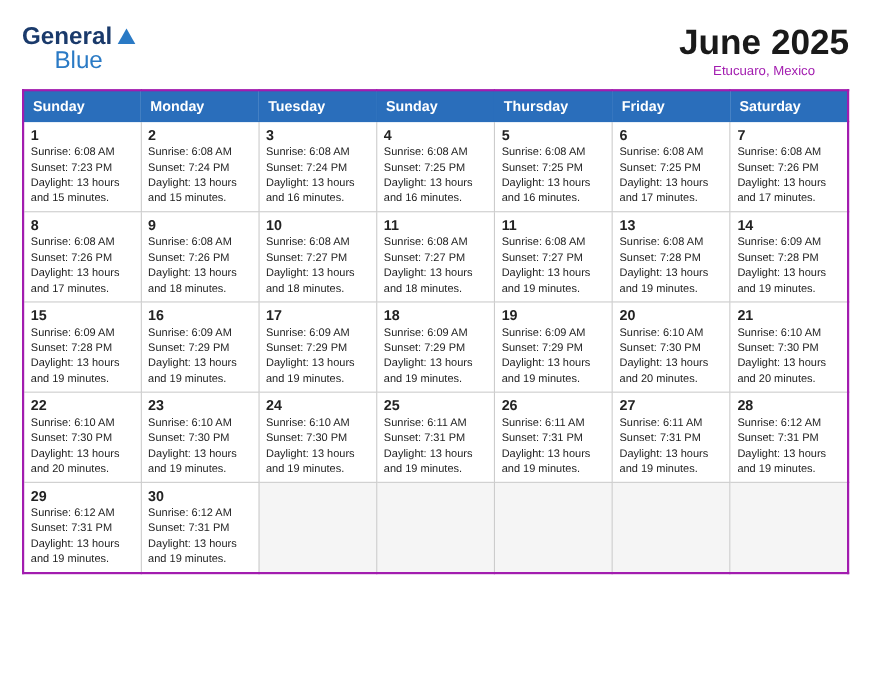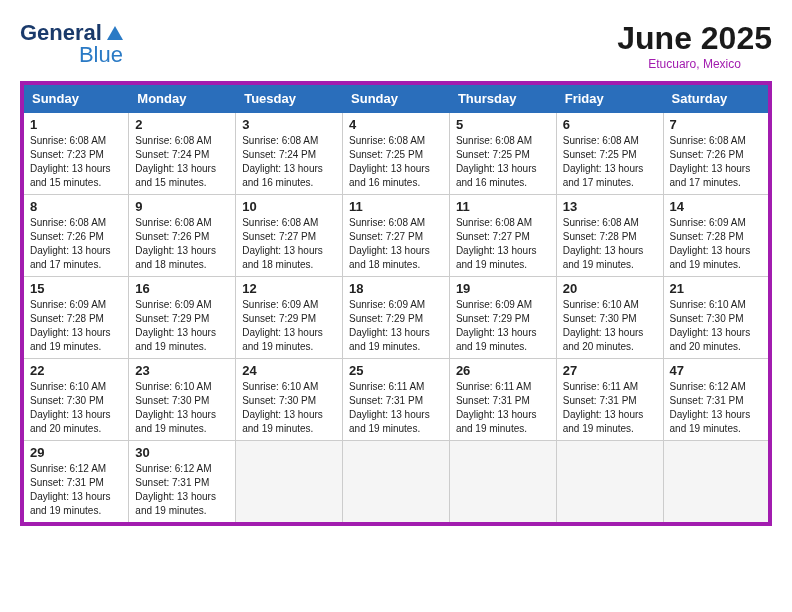--- a/index.html
+++ b/index.html
@@ -12,21 +12,21 @@
     }
     .header {
       display: flex;
       justify-content: space-between;
       align-items: flex-start;
       margin-bottom: 10px;
     }
     .logo {
       display: flex;
       flex-direction: column;
-      align-items: flex-end;
+      align-items: center;
     }
     .logo-text {
       font-size: 22px;
       font-weight: bold;
       color: #1a3a6b;
       display: flex;
       align-items: center;
       gap: 2px;
     }
     .logo-triangle {
@@ -47,21 +47,21 @@
       font-weight: bold;
       color: #1a1a1a;
     }
     .subtitle {
       font-size: 12px;
       color: #a21caf;
     }
     .calendar {
       width: 100%;
       border-collapse: collapse;
-      border: 4px solid #a21caf;
+      border: 2px solid #a21caf;
     }
     .calendar th {
       background-color: #2a6ebb;
       color: #fff;
       font-size: 13px;
       font-weight: bold;
       text-align: left;
       padding: 6px 8px;
       border: 1px solid #2a6ebb;
     }
@@ -182,21 +182,21 @@
       <tr>
         <td>
           <div class="day-number">15</div>
           <div class="day-info">Sunrise: 6:09 AM<br>Sunset: 7:28 PM<br>Daylight: 13 hours and 19 minutes.</div>
         </td>
         <td>
           <div class="day-number">16</div>
           <div class="day-info">Sunrise: 6:09 AM<br>Sunset: 7:29 PM<br>Daylight: 13 hours and 19 minutes.</div>
         </td>
         <td>
-          <div class="day-number">12</div>
+          <div class="day-number">17</div>
           <div class="day-info">Sunrise: 6:09 AM<br>Sunset: 7:29 PM<br>Daylight: 13 hours and 19 minutes.</div>
         </td>
         <td>
           <div class="day-number">18</div>
           <div class="day-info">Sunrise: 6:09 AM<br>Sunset: 7:29 PM<br>Daylight: 13 hours and 19 minutes.</div>
         </td>
         <td>
           <div class="day-number">19</div>
           <div class="day-info">Sunrise: 6:09 AM<br>Sunset: 7:29 PM<br>Daylight: 13 hours and 19 minutes.</div>
         </td>
@@ -228,21 +228,21 @@
         </td>
         <td>
           <div class="day-number">26</div>
           <div class="day-info">Sunrise: 6:11 AM<br>Sunset: 7:31 PM<br>Daylight: 13 hours and 19 minutes.</div>
         </td>
         <td>
           <div class="day-number">27</div>
           <div class="day-info">Sunrise: 6:11 AM<br>Sunset: 7:31 PM<br>Daylight: 13 hours and 19 minutes.</div>
         </td>
         <td>
-          <div class="day-number">47</div>
+          <div class="day-number">28</div>
           <div class="day-info">Sunrise: 6:12 AM<br>Sunset: 7:31 PM<br>Daylight: 13 hours and 19 minutes.</div>
         </td>
       </tr>
       <tr>
         <td>
           <div class="day-number">29</div>
           <div class="day-info">Sunrise: 6:12 AM<br>Sunset: 7:31 PM<br>Daylight: 13 hours and 19 minutes.</div>
         </td>
         <td>
           <div class="day-number">30</div>

